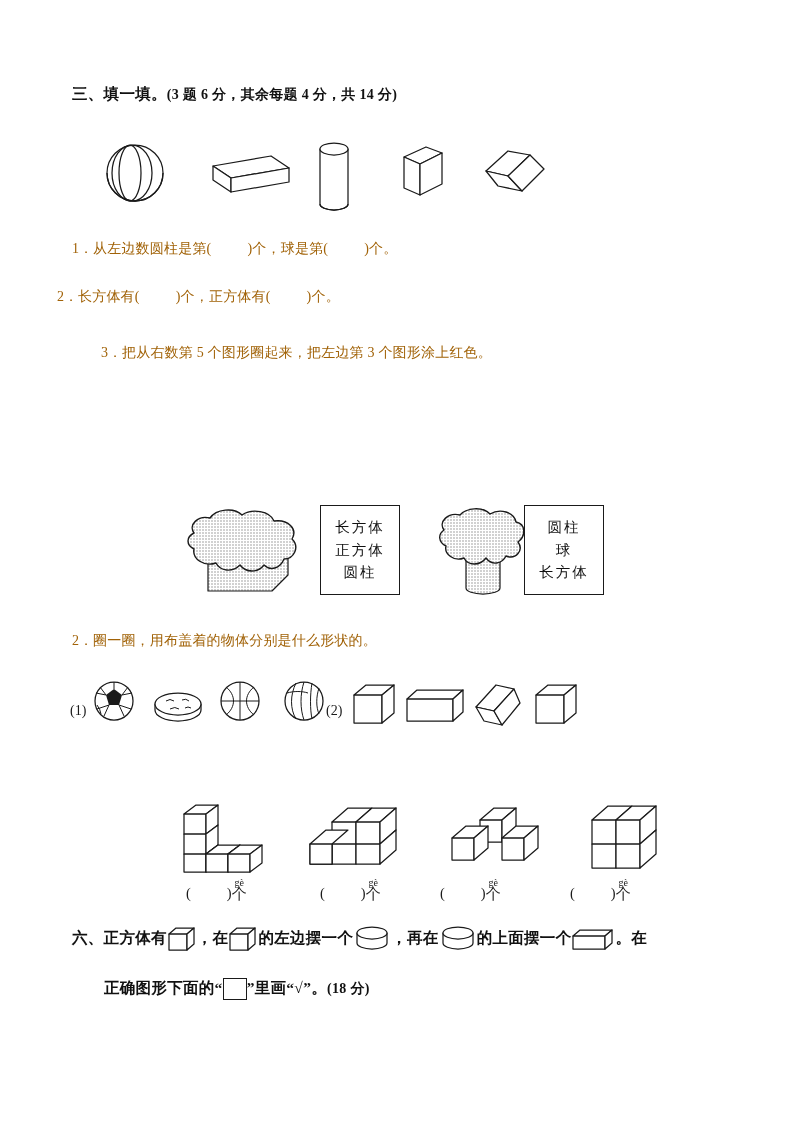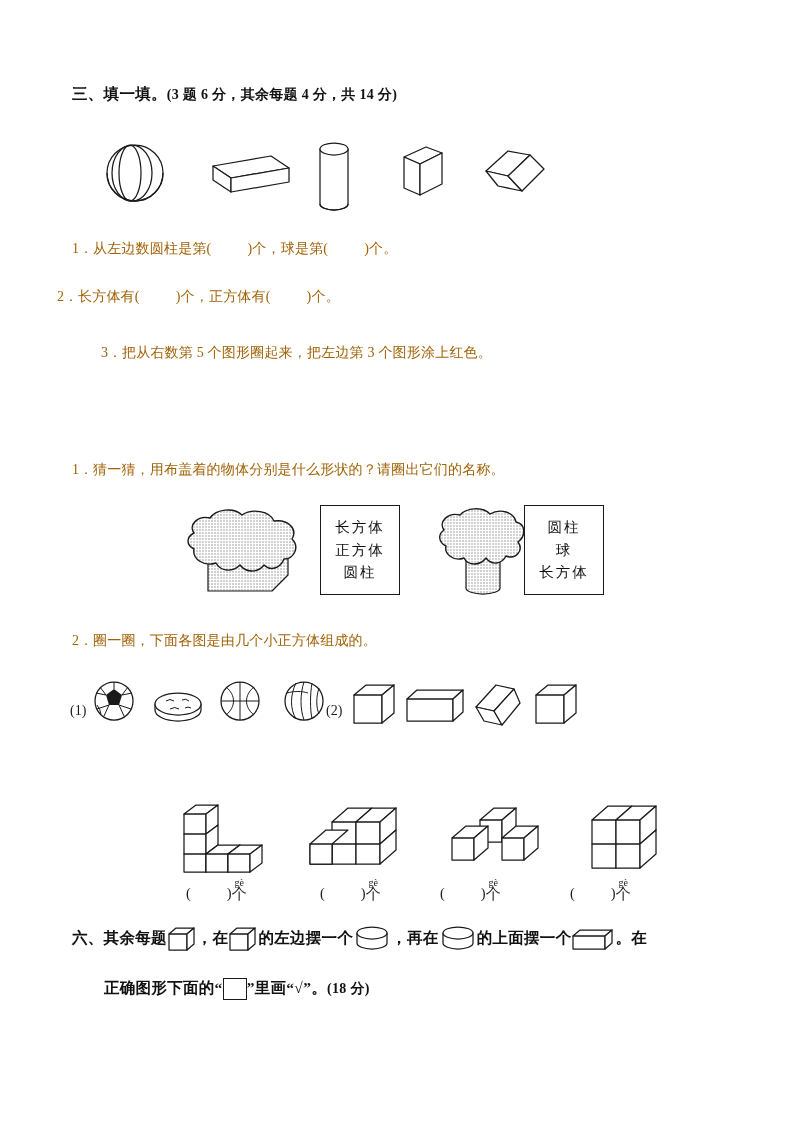--- a/index.html
+++ b/index.html
@@ -109,23 +109,20 @@
 
   <div class="qline" style="left:57px;top:288px;">
     <span class="qnum">2．</span><span>长方体有(</span><span class="blank"></span><span>)个，正方体有(</span><span class="blank"></span><span>)个。</span>
   </div>
 
   <div class="qline" style="left:72px;top:344px;margin-left:29px;">
     <span class="qnum">3．</span><span>把从右数第 5 个图形圈起来，把左边第 3 个图形涂上红色。</span>
   </div>
 
 
-  <div class="qline" style="left:72px;top:461px;">
-    <span class="qnum">1．</span><span>猜一猜，用布盖着的物体分别是什么形状的？请圈出它们的名称。</span>
-  </div>
 
   <div class="shp" style="left:178px;top:505px;">
     <svg width="128" height="92" viewBox="0 0 128 92">
       <defs>
         <pattern id="dots" patternUnits="userSpaceOnUse" width="3" height="3">
           <rect width="3" height="3" fill="#ffffff"></rect>
           <circle cx="1" cy="1" r="0.75" fill="#8d8d8d"></circle>
         </pattern>
       </defs>
       <path d="M30 52 L30 86 L94 86 L110 70 L110 40 Z" fill="url(#dots)" stroke="#1a1a1a" stroke-width="1.2" stroke-linejoin="round"></path>
@@ -151,21 +148,21 @@
     </svg>
   </div>
 
   <div class="wordbox" style="left:524px;top:505px;width:78px;height:88px;">
     <div>圆柱</div>
     <div>球</div>
     <div>长方体</div>
   </div>
 
   <div class="qline" style="left:72px;top:632px;">
-    <span class="qnum">2．</span><span>圈一圈，下面各图是由几个小正方体组成的。</span>
+    <span class="qnum">2．</span><span>圈一圈，用布盖着的物体分别是什么形状的。</span>
   </div>
 
   <div class="small-label" style="left:70px;top:703px;">(1)</div>
 
   <div class="shp" style="left:92px;top:679px;">
     <svg width="44" height="44" viewBox="0 0 44 44">
       <circle class="fillw" cx="22" cy="22" r="19"></circle>
       <path d="M22 10 L30 16 L27 26 L17 26 L14 16 Z" fill="#1a1a1a"></path>
       <path d="M22 3 L22 10" class="ln-thin"></path>
       <path d="M14 16 L4 14" class="ln-thin"></path>
@@ -326,21 +323,21 @@
 
   <div class="cnt" style="left:440px;top:878px;">
     <span>(</span><span class="blank"></span><span>)</span><span class="ge-wrap"><span class="py">gè</span><span class="hz">个</span></span>
   </div>
 
   <div class="cnt" style="left:570px;top:878px;">
     <span>(</span><span class="blank"></span><span>)</span><span class="ge-wrap"><span class="py">gè</span><span class="hz">个</span></span>
   </div>
 
   <div class="sec-head" style="left:72px;top:925px;font-size:15.5px;">
-    <span>六、其余每题</span><span class="inline-shape"><svg width="30" height="28" viewBox="0 0 30 28">
+    <span>六、正方体有</span><span class="inline-shape"><svg width="30" height="28" viewBox="0 0 30 28">
           <path class="fillw" d="M2 9 L9 3 L27 3 L20 9 Z"></path>
           <path class="fillw" d="M2 9 L20 9 L20 25 L2 25 Z"></path>
           <path class="fillw" d="M20 9 L27 3 L27 19 L20 25 Z"></path>
         </svg></span><span>，在</span><span class="inline-shape"><svg width="30" height="28" viewBox="0 0 30 28">
           <path class="fillw" d="M2 9 L9 3 L27 3 L20 9 Z"></path>
           <path class="fillw" d="M2 9 L20 9 L20 25 L2 25 Z"></path>
           <path class="fillw" d="M20 9 L27 3 L27 19 L20 25 Z"></path>
         </svg></span><span>的左边摆一个</span><span class="inline-shape"><svg width="38" height="28" viewBox="0 0 38 28">
           <path class="fillw" d="M4 8 L4 18 A15 6 0 0 0 34 18 L34 8 Z"></path>
           <ellipse class="fillw" cx="19" cy="8" rx="15" ry="6"></ellipse>

